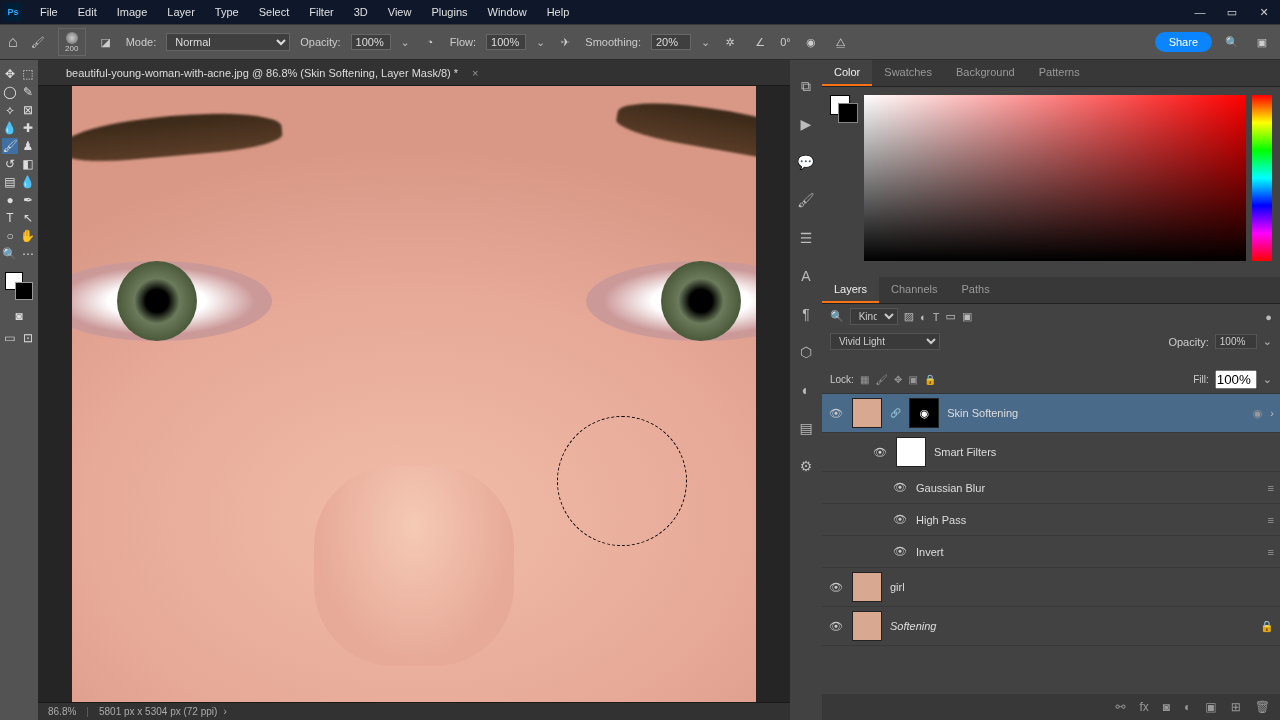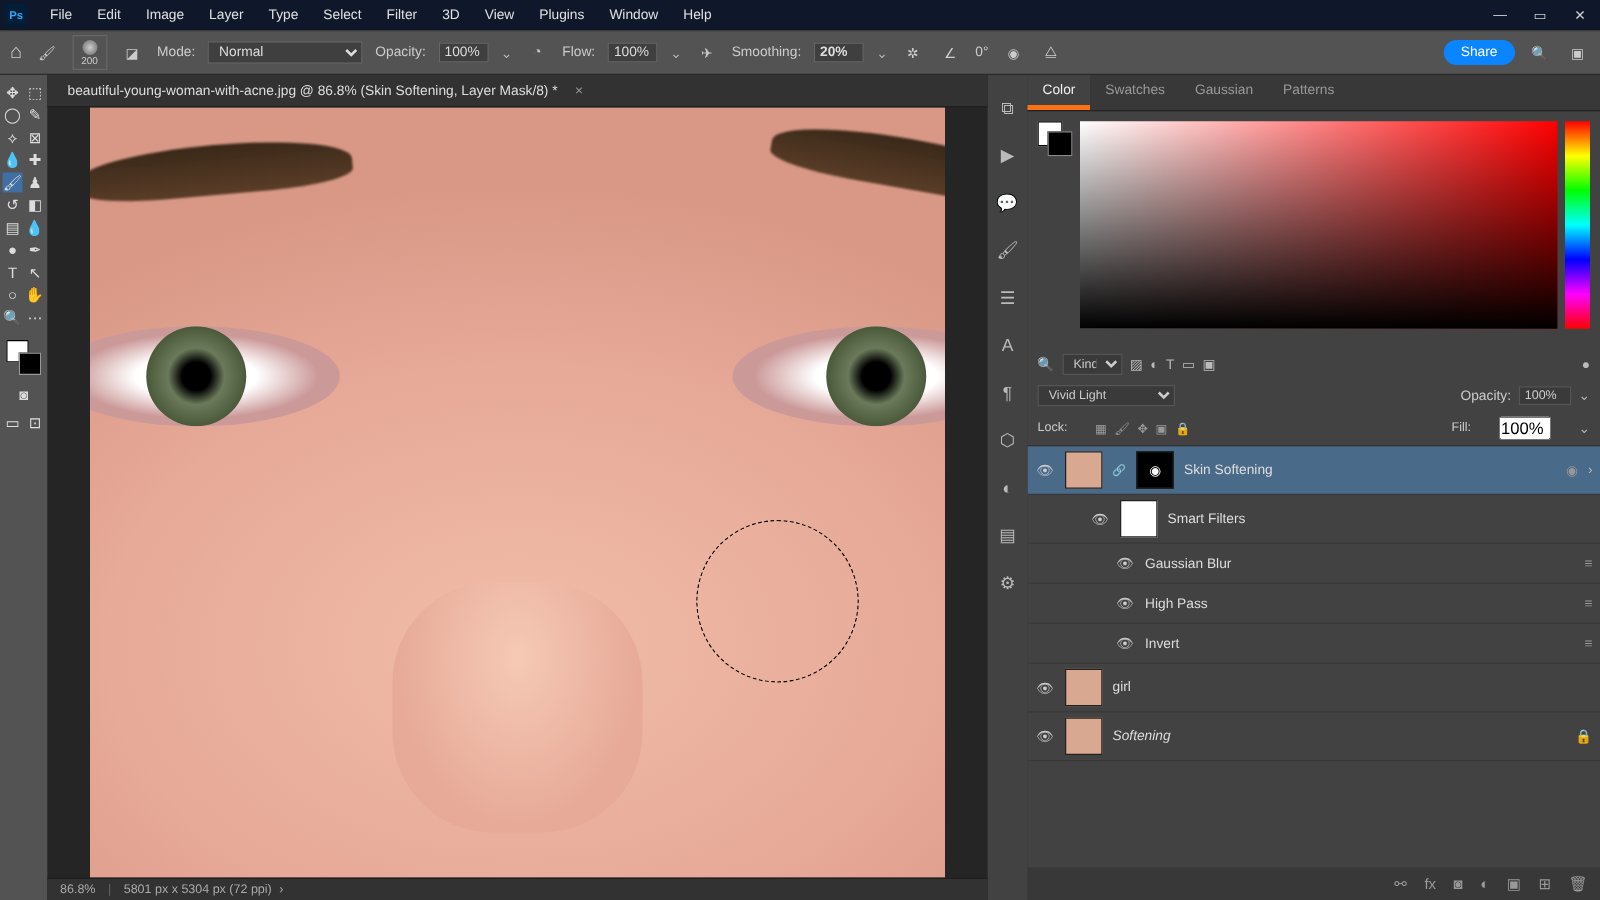--- a/index.html
+++ b/index.html
@@ -29,21 +29,21 @@
 .toolbar { width: 38px; background: #535353; display: flex; flex-direction: column; align-items: center; padding-top: 6px; }
 .tool-row { display: flex; gap: 2px; margin-bottom: 2px; }
 .tool { width: 16px; height: 16px; display: flex; align-items: center; justify-content: center; color: #ddd; font-size: 12px; position: relative; }
 .tool.active { background: #3f6fa3; }
 .swatches-mini { width: 28px; height: 28px; position: relative; margin-top: 8px; }
 .swatches-mini .fg { width: 18px; height: 18px; background: #fff; border: 1px solid #000; position: absolute; top: 0; left: 0; }
 .swatches-mini .bg { width: 18px; height: 18px; background: #000; border: 1px solid #999; position: absolute; bottom: 0; right: 0; }
 
 
 .docarea { flex: 1; background: #252525; display: flex; flex-direction: column; position: relative; }
-.doctab { height: 26px; display: flex; align-items: center; padding: 0 8px; background: #323232; border-bottom: 1px solid #1a1a1a; }
+.doctab { height: 26px; display: flex; align-items: center; padding: 0 20px; background: #323232; border-bottom: 1px solid #1a1a1a; }
 .doctab .tab { color: #ddd; font-size: 11px; padding: 4px 8px; }
 .doctab .close { margin-left: 6px; color: #999; }
 .canvas-wrap { flex: 1; display: flex; align-items: center; justify-content: center; position: relative; overflow: hidden; }
 .canvas { width: 684px; height: 616px; background: #e8b3a0; position: relative; overflow: hidden; }
 
 
 .skin { position: absolute; inset: 0; background: radial-gradient(ellipse 80% 60% at 50% 70%, #f0bda8, #e7a998 60%, #d99886); }
 .brow { position: absolute; width: 220px; height: 40px; background: linear-gradient(#3a2818,#5a3d28); border-radius: 50% 50% 30% 30%; filter: blur(1px); }
 .brow.left { top: 30px; left: -10px; transform: rotate(-5deg); }
 .brow.right { top: 25px; right: -80px; transform: rotate(10deg); }
@@ -58,33 +58,33 @@
 .statusbar .sep { margin: 0 10px; color: #666; }
 
 
 .collapsed-panels { width: 32px; background: #424242; display: flex; flex-direction: column; align-items: center; gap: 18px; padding-top: 16px; }
 .collapsed-panels .pc-icon { width: 20px; height: 20px; color: #bbb; display: flex; align-items: center; justify-content: center; font-size: 14px; }
 
 
 .panels { width: 458px; background: #424242; display: flex; flex-direction: column; }
 .panel-tabs { display: flex; background: #383838; border-bottom: 1px solid #222; }
 .panel-tabs .ptab { padding: 6px 12px; color: #999; cursor: pointer; }
-.panel-tabs .ptab.active { color: #eee; border-bottom: 4px solid #f97316; background: #424242; }
+.panel-tabs .ptab.active { color: #eee; border-bottom: 2px solid #f97316; background: #424242; }
 
 .color-panel { height: 190px; padding: 8px; display: flex; gap: 6px; }
 .color-swatch { width: 28px; height: 28px; position: relative; }
 .color-swatch .fg { width: 20px; height: 20px; background: #fff; border: 1px solid #000; position: absolute; }
 .color-swatch .bg { width: 20px; height: 20px; background: #000; border: 1px solid #888; position: absolute; bottom: 0; right: 0; }
 .color-field { flex: 1; height: 166px; background: linear-gradient(to bottom, transparent, #000), linear-gradient(to right, #fff, #f00); position: relative; }
 .hue-strip { width: 20px; height: 166px; background: linear-gradient(to bottom, #f00, #ff0, #0f0, #0ff, #00f, #f0f, #f00); }
 
 .layers-panel { flex: 1; display: flex; flex-direction: column; }
 .layer-controls { padding: 4px 8px; display: flex; align-items: center; gap: 6px; }
 .layer-controls select, .layer-controls input { background: #3a3a3a; border: 1px solid #555; color: #ccc; font-size: 10px; padding: 1px 4px; }
-.lock-row { padding: 4px 8px; display: flex; align-items: center; gap: 22px; font-size: 10px; border-bottom: 1px solid #333; }
+.lock-row { padding: 4px 8px; display: flex; align-items: center; gap: 6px; font-size: 10px; border-bottom: 1px solid #333; margin-top: 12px; }
 .lock-icons { display: flex; gap: 6px; }
 .lock-icons span { color: #999; }
 
 .layer-list { flex: 1; overflow-y: auto; }
 .layer { display: flex; align-items: center; padding: 4px 6px; gap: 8px; border-bottom: 1px solid #383838; min-height: 32px; }
 .layer.active { background: #4a6a8a; }
 .layer.indent1 { padding-left: 50px; }
 .layer.indent2 { padding-left: 70px; }
 .vis-icon { width: 16px; text-align: center; cursor: pointer; }
 .layer-thumb { width: 30px; height: 30px; background: #d9a890; border: 1px solid #222; }
@@ -135,21 +135,21 @@
   <select style="width:124px"><option>Normal</option></select>
   <span class="label">Opacity:</span>
   <input style="width: 40px;" value="100%">
   <span class="small-icon">⌄</span>
   <span class="icon-btn">◔</span>
   <span class="label">Flow:</span>
   <input style="width: 40px;" value="100%">
   <span class="small-icon">⌄</span>
   <span class="icon-btn">✈</span>
   <span class="label">Smoothing:</span>
-  <input style="width: 40px; font-weight: bold;" value="20%">
+  <input style="width: 40px;" value="20%">
   <span class="small-icon">⌄</span>
   <span class="icon-btn">✲</span>
   <span class="icon-btn">∠</span>
   <span>0°</span>
   <span class="icon-btn">◉</span>
   <span class="icon-btn">⧋</span>
   <div class="share-btn">Share</div>
   <span class="icon-btn">🔍</span>
   <span class="icon-btn">▣</span>
 </div>
@@ -253,32 +253,37 @@
     <div class="pc-icon">⬡</div>
     <div class="pc-icon">◐</div>
     <div class="pc-icon">▤</div>
     <div class="pc-icon">⚙</div>
   </div>
 
   <div class="panels">
     <div class="panel-tabs">
       <div class="ptab active">Color</div>
       <div class="ptab">Swatches</div>
-      <div class="ptab">Gaussian</div>
+      <div class="ptab">Background</div>
       <div class="ptab">Patterns</div>
     </div>
     <div class="color-panel">
       <div class="color-swatch">
         <div class="fg"></div>
           <div class="bg"></div>
       </div>
       <div class="color-field"></div>
       <div class="hue-strip"></div>
     </div>
 
+    <div class="panel-tabs">
+      <div class="ptab active">Layers</div>
+      <div class="ptab">Channels</div>
+      <div class="ptab">Paths</div>
+    </div>
 
     <div class="layers-panel">
       <div class="layer-controls">
         <span>🔍</span>
         <select style="width:48px"><option>Kind</option></select>
         <span class="small-icon">▨</span>
         <span class="small-icon">◐</span>
         <span class="small-icon">T</span>
         <span class="small-icon">▭</span>
         <span class="small-icon">▣</span>

